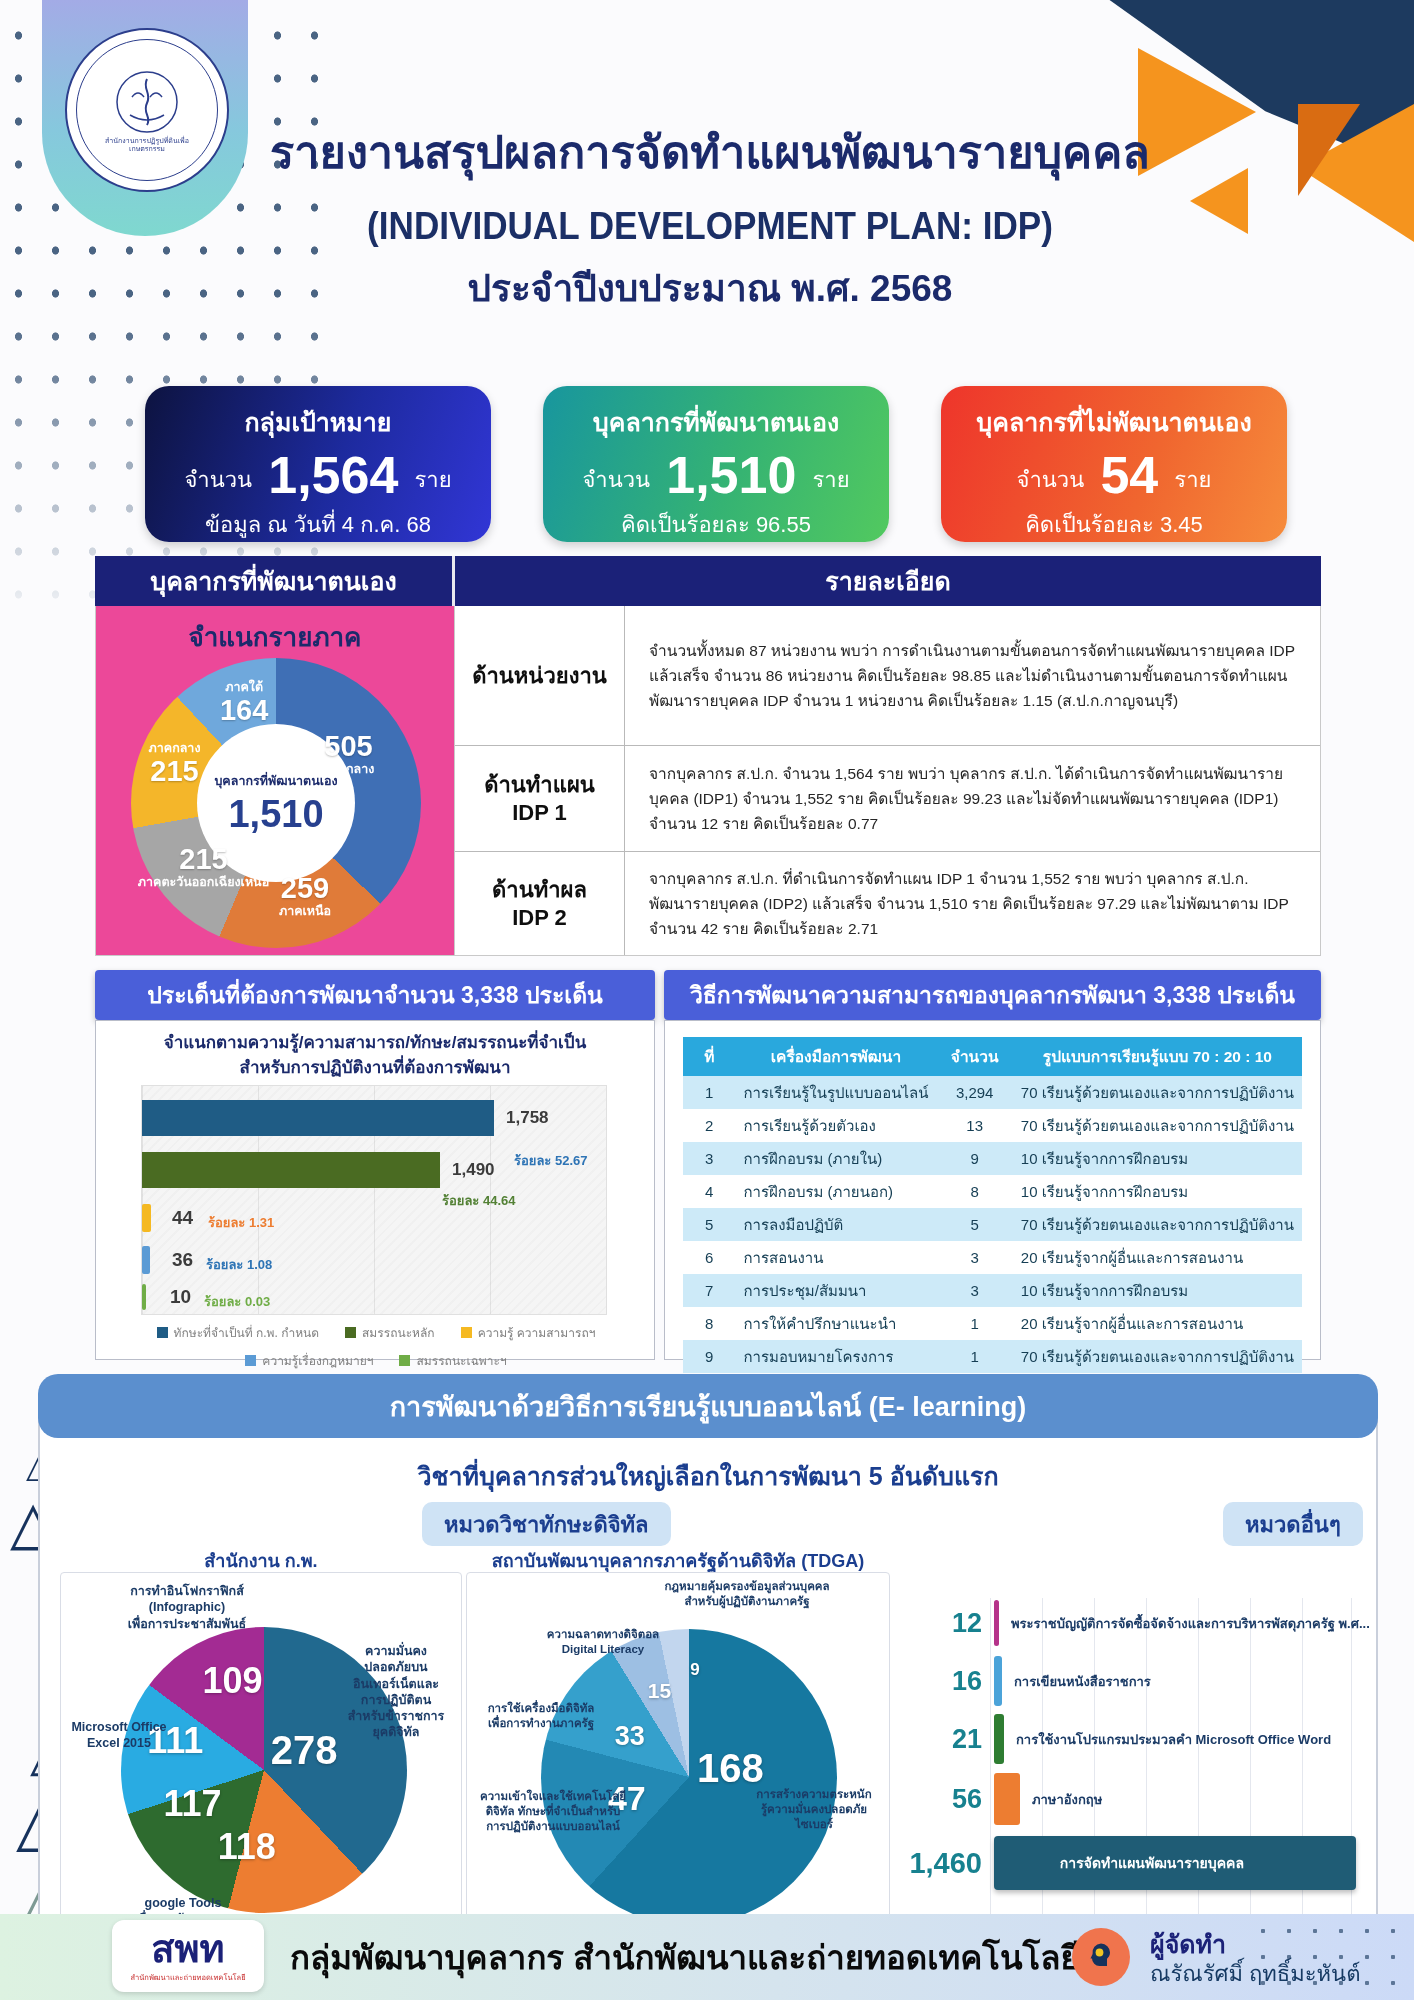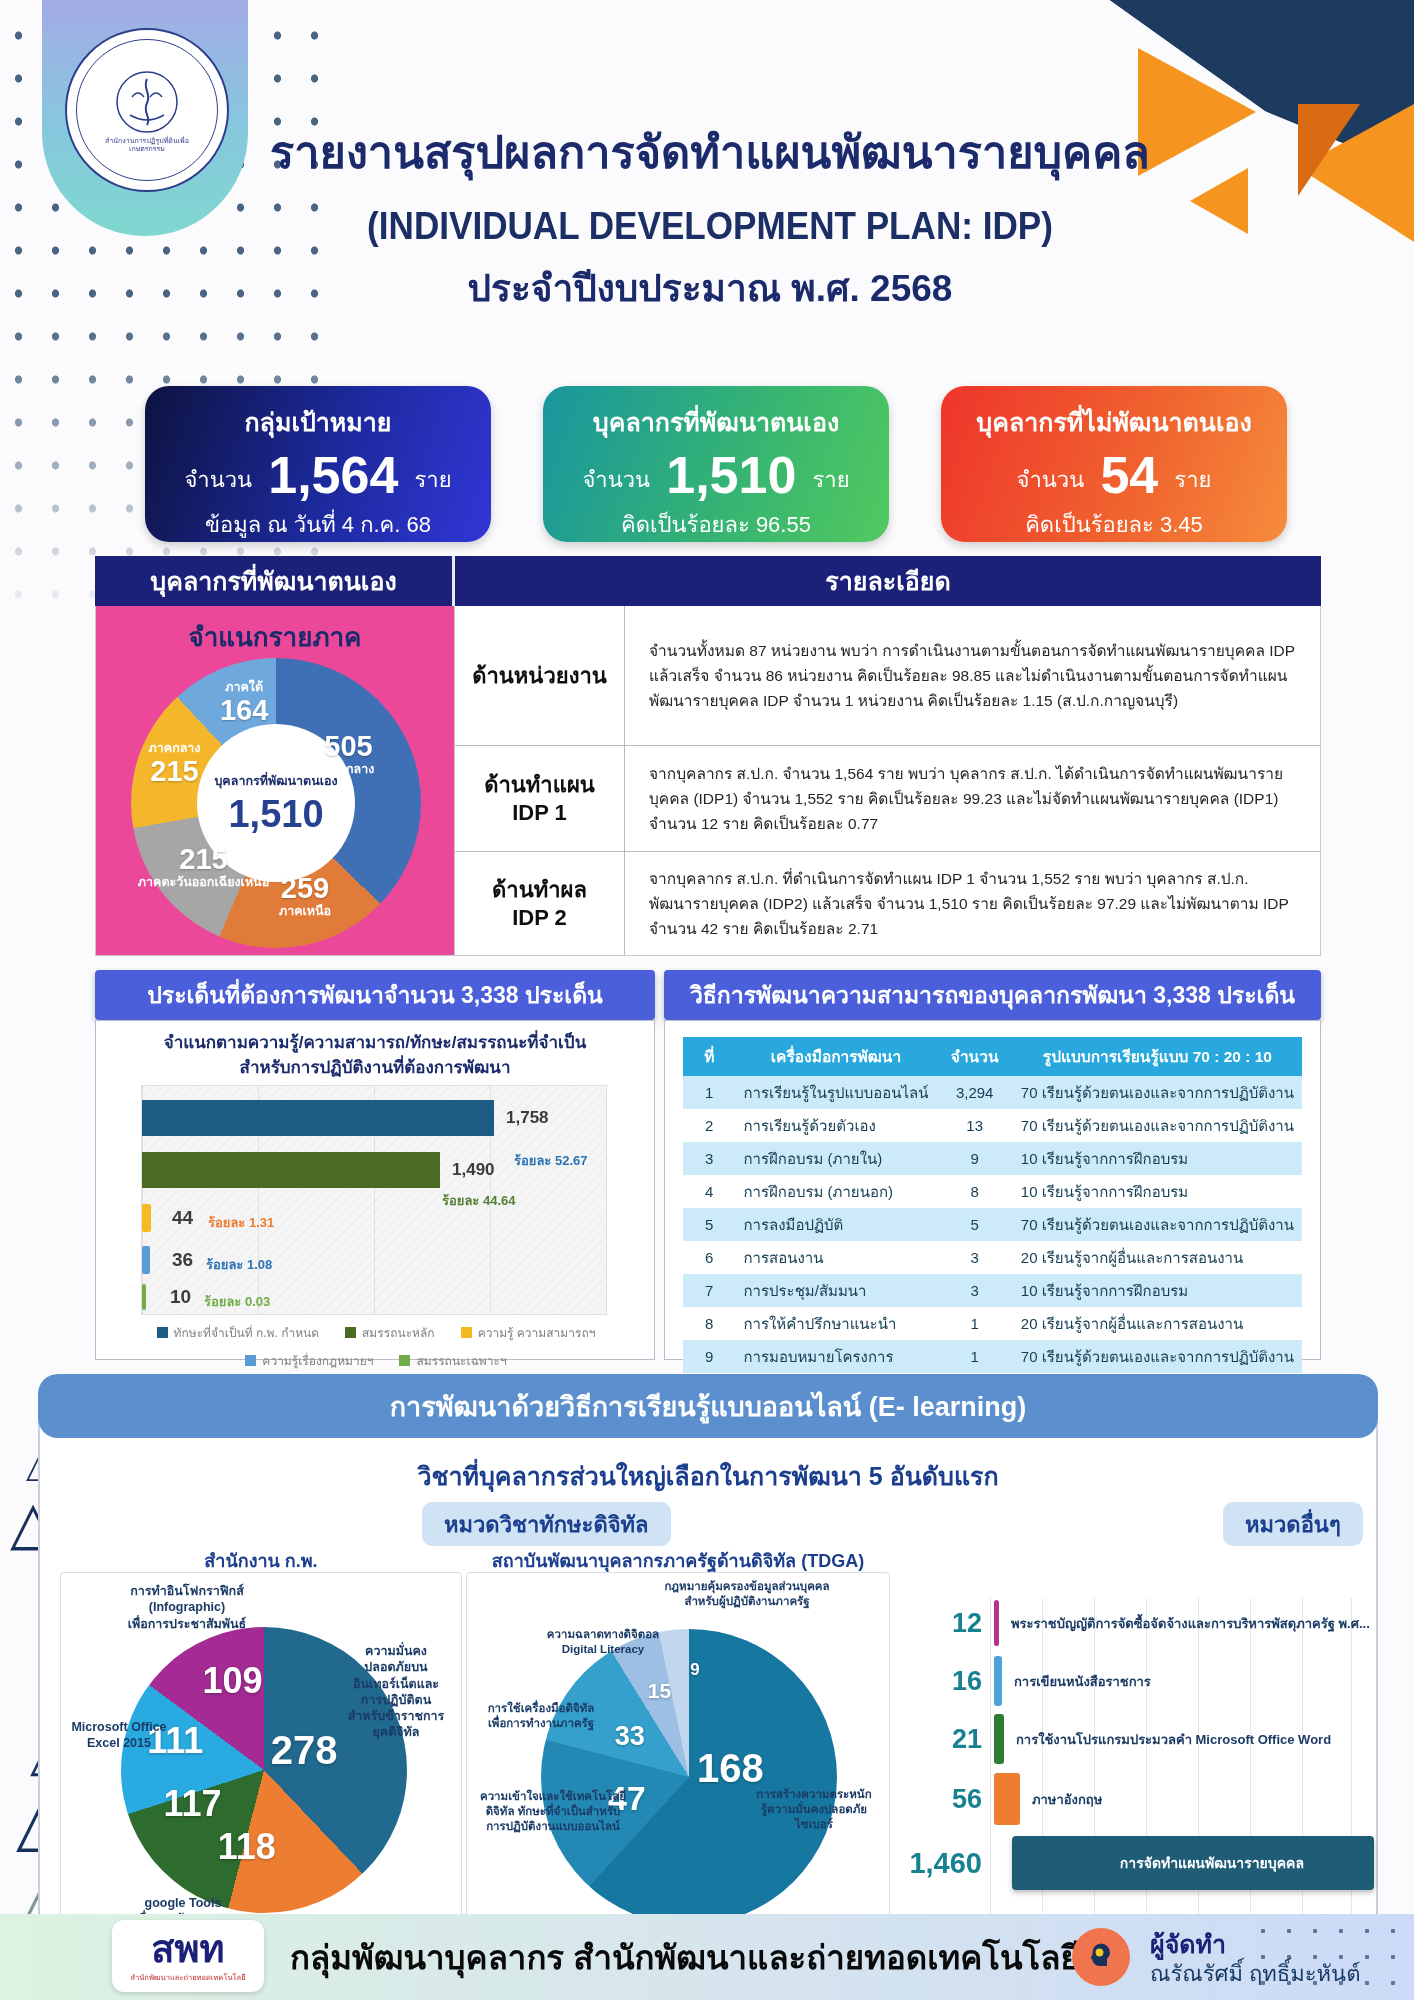--- a/index.html
+++ b/index.html
@@ -121,21 +121,21 @@
   .pie{position:absolute;border-radius:50%;}
   .pnum{position:absolute;color:#fff;font-weight:800;transform:translate(-50%,-50%);text-shadow:0 1px 3px rgba(0,0,0,.3);}
   .plab{position:absolute;font-size:12.5px;font-weight:800;color:#1b3b66;line-height:1.3;white-space:pre-line;text-align:center;}
 
   .others-underlay{position:absolute;left:96px;top:26px;right:14px;bottom:40px;
         background:repeating-linear-gradient(to right,#e4e7ee 0 1px,transparent 1px 52px);border-right:1px solid #e4e7ee;}
   .orow{position:relative;display:flex;align-items:center;height:58px;}
   .orow .onum{width:88px;text-align:right;padding-right:12px;font-size:27px;font-weight:800;color:#17818f;flex-shrink:0;}
   .orow .obar{border-radius:3px;flex-shrink:0;}
   .orow .olab{margin-left:12px;font-size:13px;font-weight:800;color:#1b3b66;white-space:nowrap;}
-  .orow5 .obar{display:flex;align-items:center;justify-content:flex-end;padding-right:70px;box-sizing:border-box;margin-left:18px;}
+  .orow5 .obar{display:flex;align-items:center;justify-content:flex-end;padding-right:112px;box-sizing:border-box;}
   .orow5 .obar .olab{color:#fff;margin:0;font-size:14px;}
 
   
   .footer{position:absolute;left:0;top:1914px;width:1414px;height:86px;
         background:linear-gradient(90deg,#ddf2e1 0%,#d5e4ee 55%,#ccdaf7 100%);}
   .flogo{position:absolute;left:112px;top:6px;width:152px;height:72px;background:#fff;border-radius:12px;
         display:flex;flex-direction:column;align-items:center;justify-content:center;box-shadow:0 2px 5px rgba(0,0,0,.15);}
   .flogo .big{font-size:38px;font-weight:800;color:#1b2178;line-height:1;}
   .flogo .small{font-size:7.5px;color:#c62828;margin-top:3px;}
   .ftext{position:absolute;left:290px;top:0;height:86px;display:flex;align-items:center;

